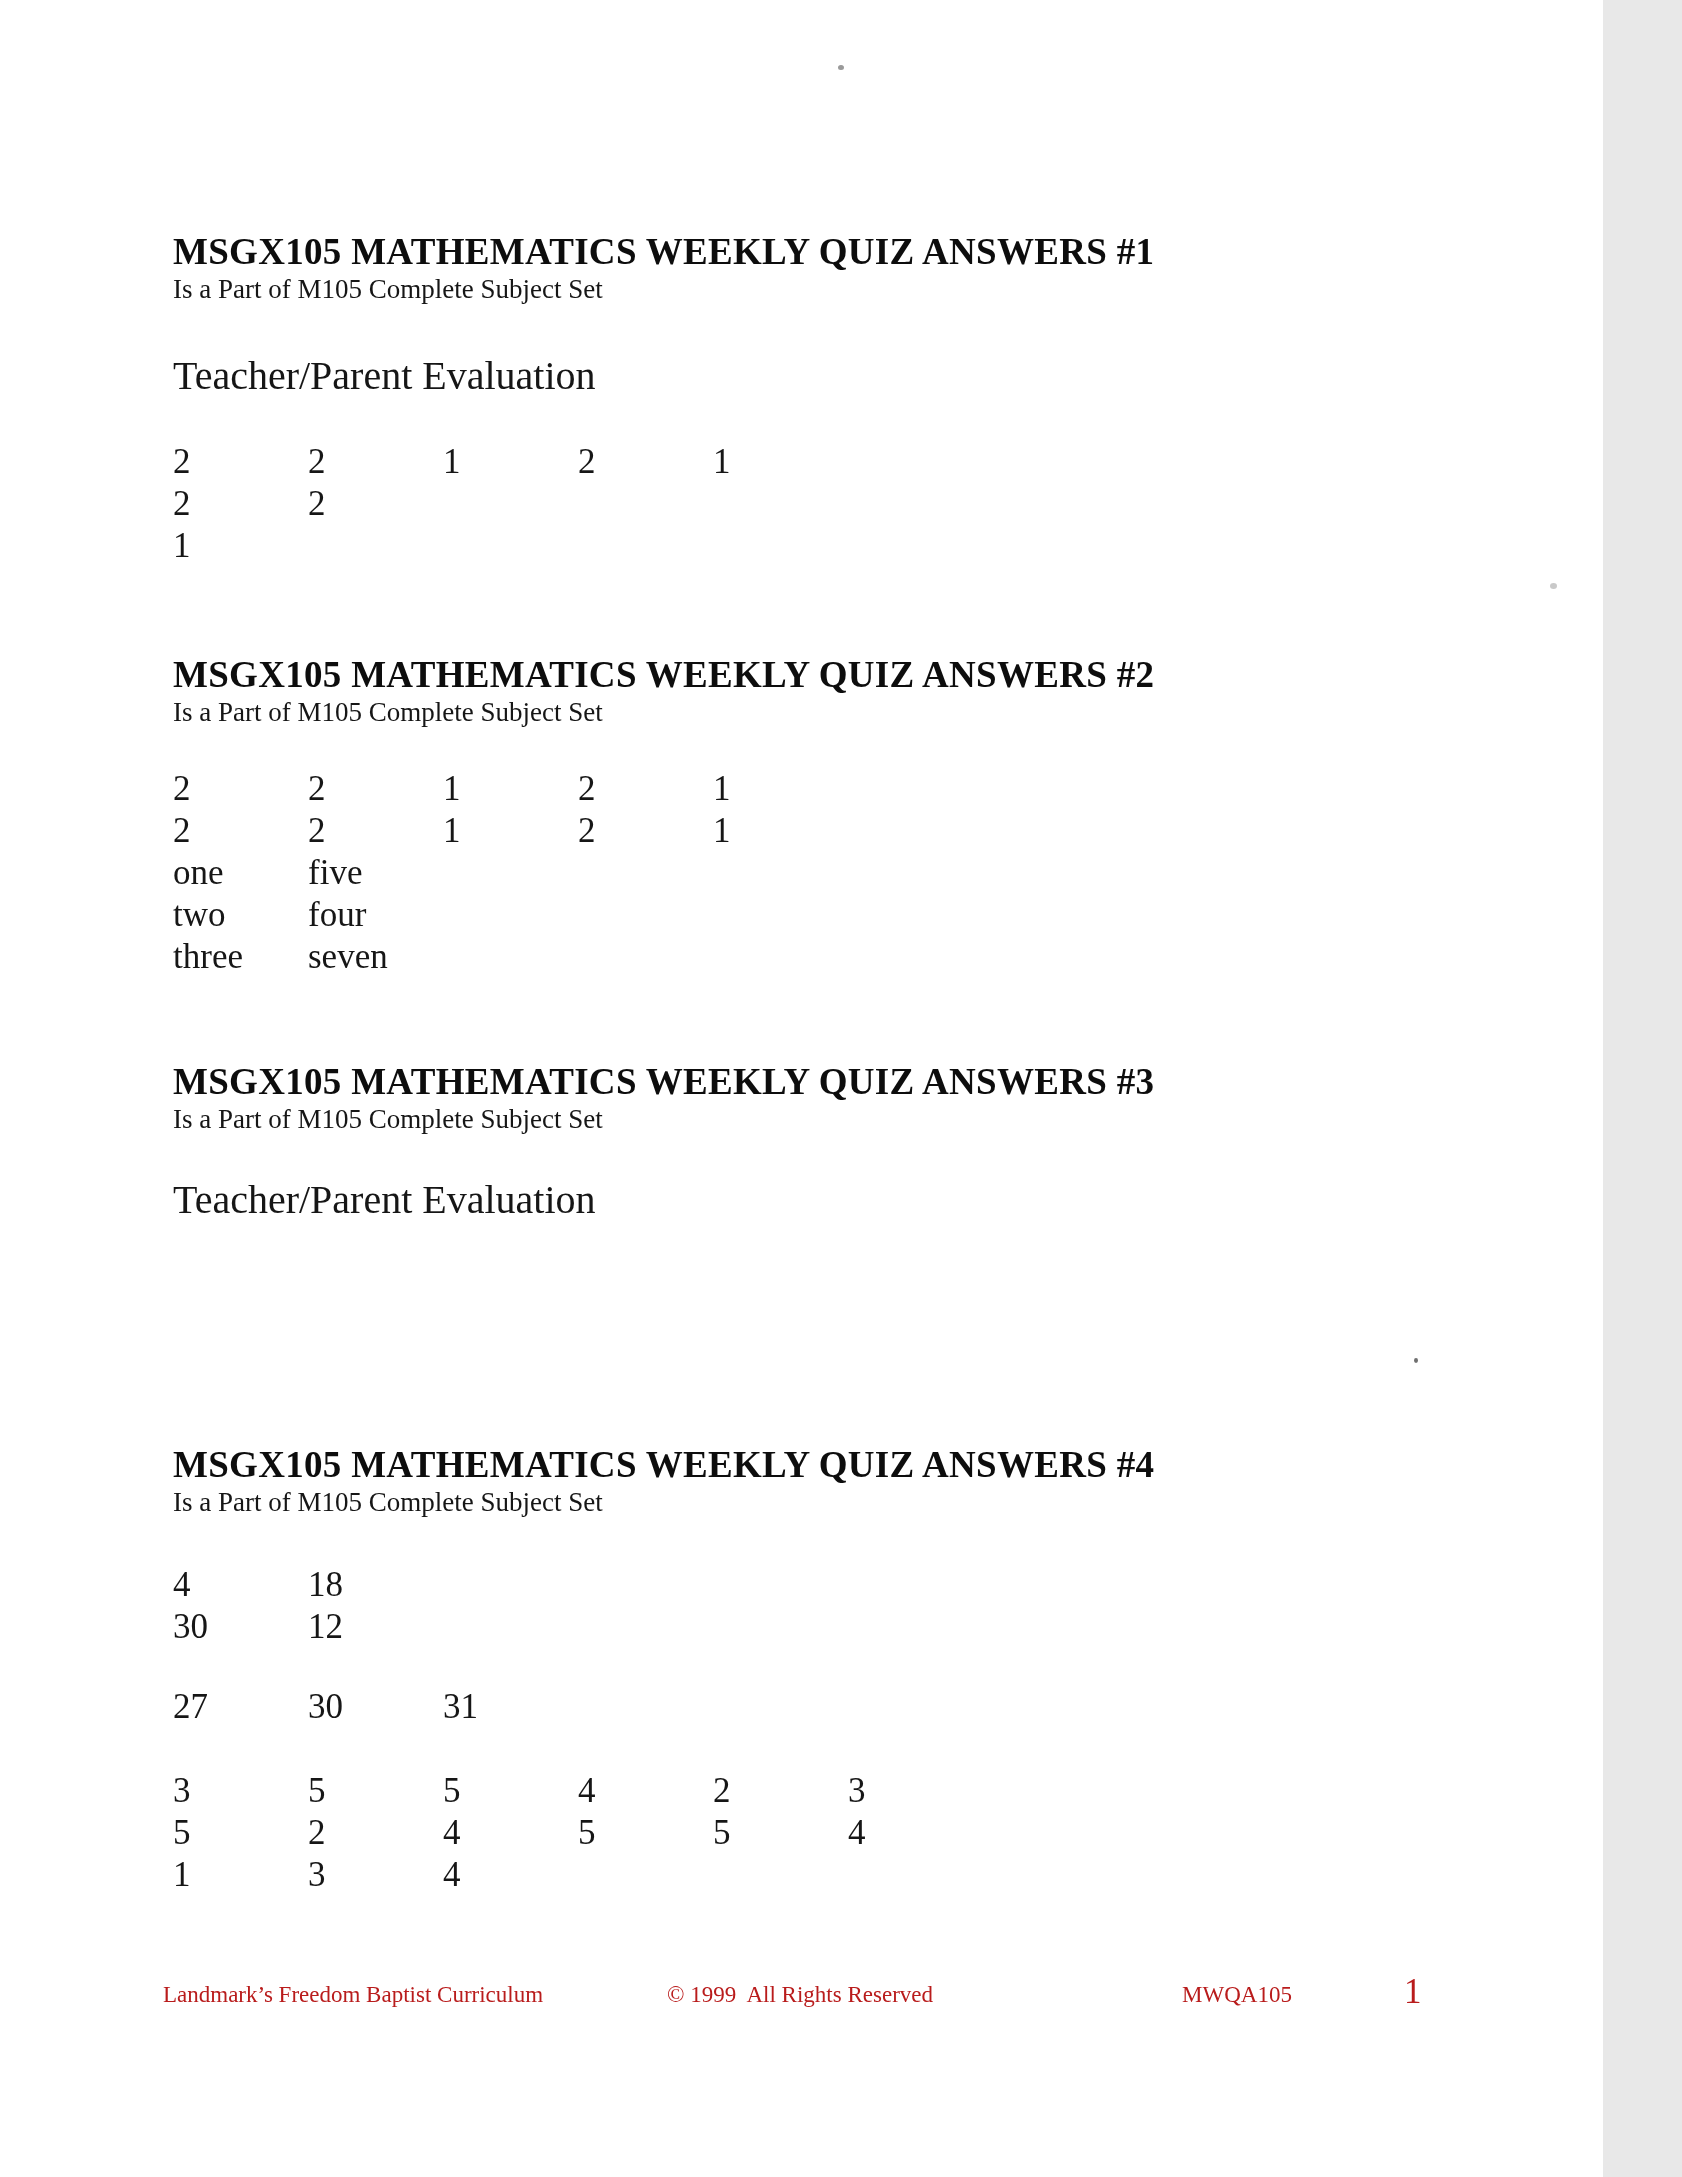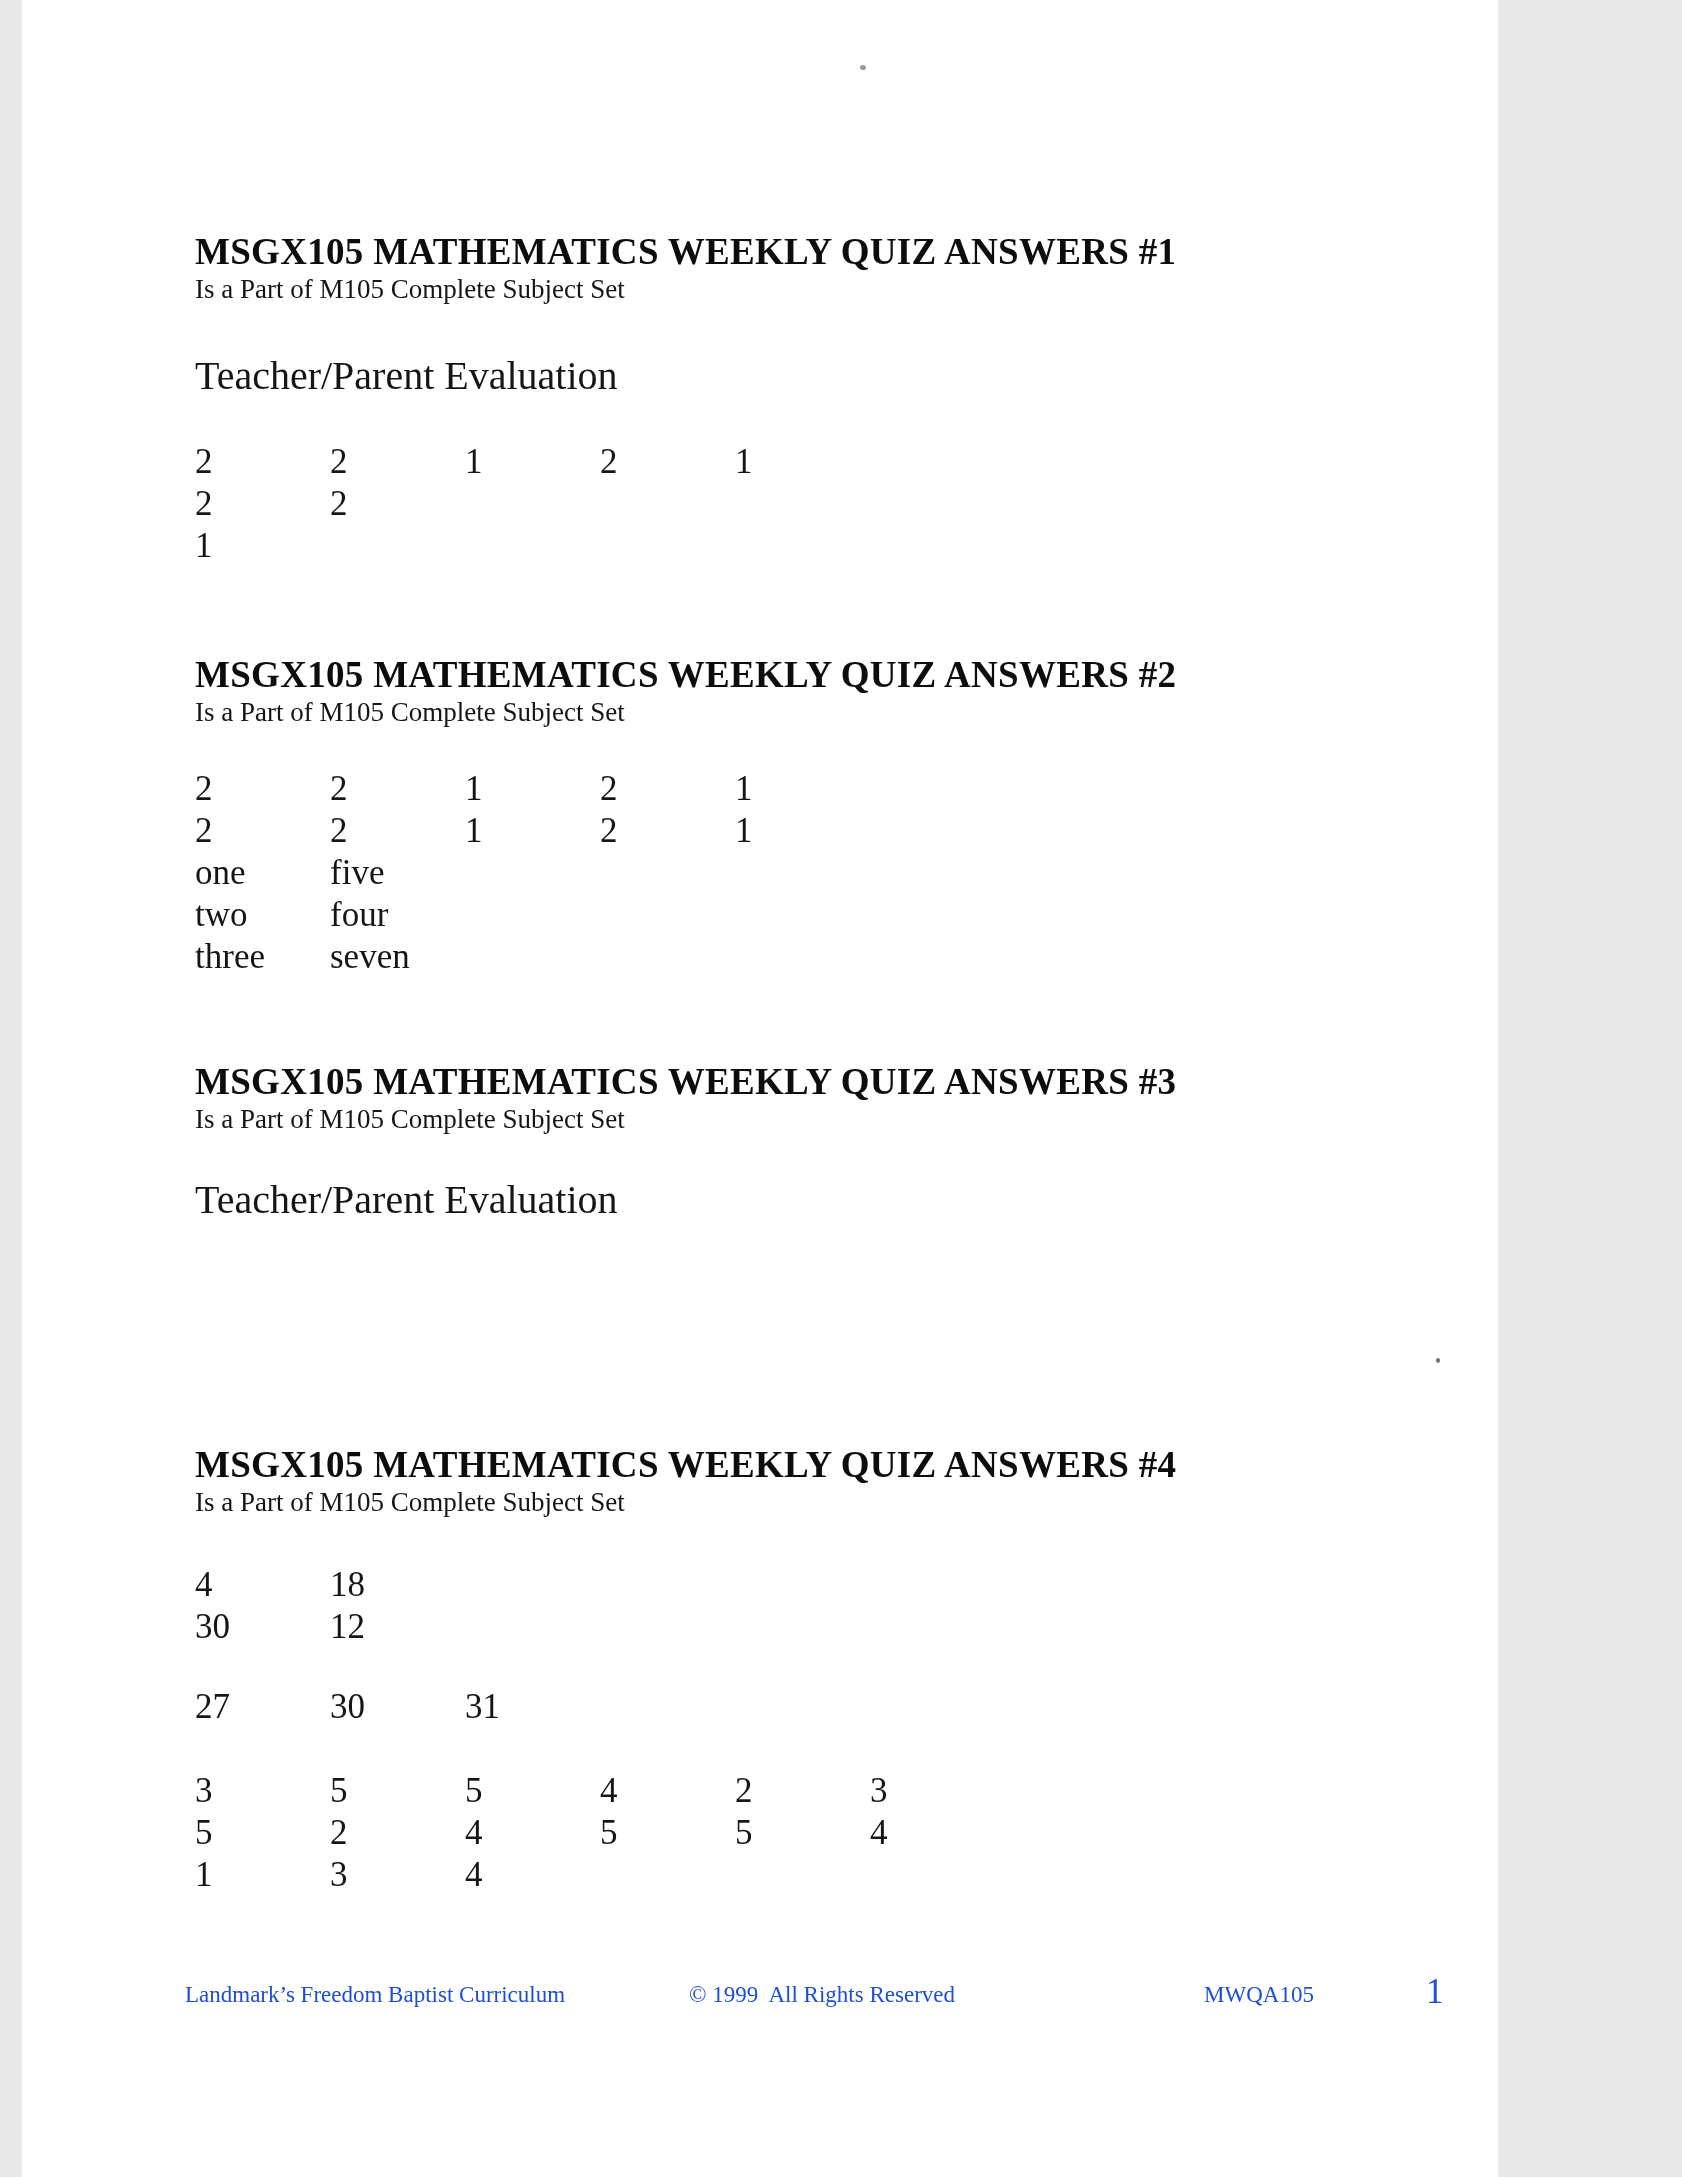--- a/index.html
+++ b/index.html
@@ -1,24 +1,23 @@
 <!DOCTYPE html>
 <html style="font-size:14px"><head>
 <meta charset="utf-8">
 <style>
   html, body { margin: 0; padding: 0; background: #e8e8e8; }
   .page {
     position: relative;
-    width: 1476px;
+    width: 1603px;
     height: 2177px;
     background: #ffffff;
     font-family: "Liberation Serif", serif;
     color: #161616;
     overflow: hidden;
-    margin-left: 22px;
   }
   .section { position: absolute; left: 173px; }
   .sec-title {
     font-size: 37px;
     font-weight: bold;
     line-height: 1.1;
     letter-spacing: 0.3px;
     color: #0d0d0d;
     white-space: nowrap;
   }
@@ -46,21 +45,21 @@
   .cell {
     display: inline-block;
     width: 135px;
     font-size: 35px;
     vertical-align: top;
   }
   .footer-item {
     position: absolute;
     font-size: 23px;
     white-space: pre;
-    color: #1d4ed8;
+    color: #b91c1c;
   }
   .footer-left   { left: 163px;  top: 1982px; }
   .footer-center { left: 667px;  top: 1982px; }
   .footer-code   { left: 1182px; top: 1982px; }
   .footer-page   { left: 1404px; top: 1972px; font-size: 35px; }
   .speck { position: absolute; border-radius: 50%; }
   .speck-1 { left: 838px;  top: 65px;   width: 6px; height: 5.2px; background: #9a9a9a; }
   .speck-2 { left: 1550px; top: 583px;  width: 7px; height: 6px; background: #c9c9c9; }
   .speck-3 { left: 1414px; top: 1358px; width: 4.3px; height: 5.2px; background: #6f6f6f; }
 </style>

